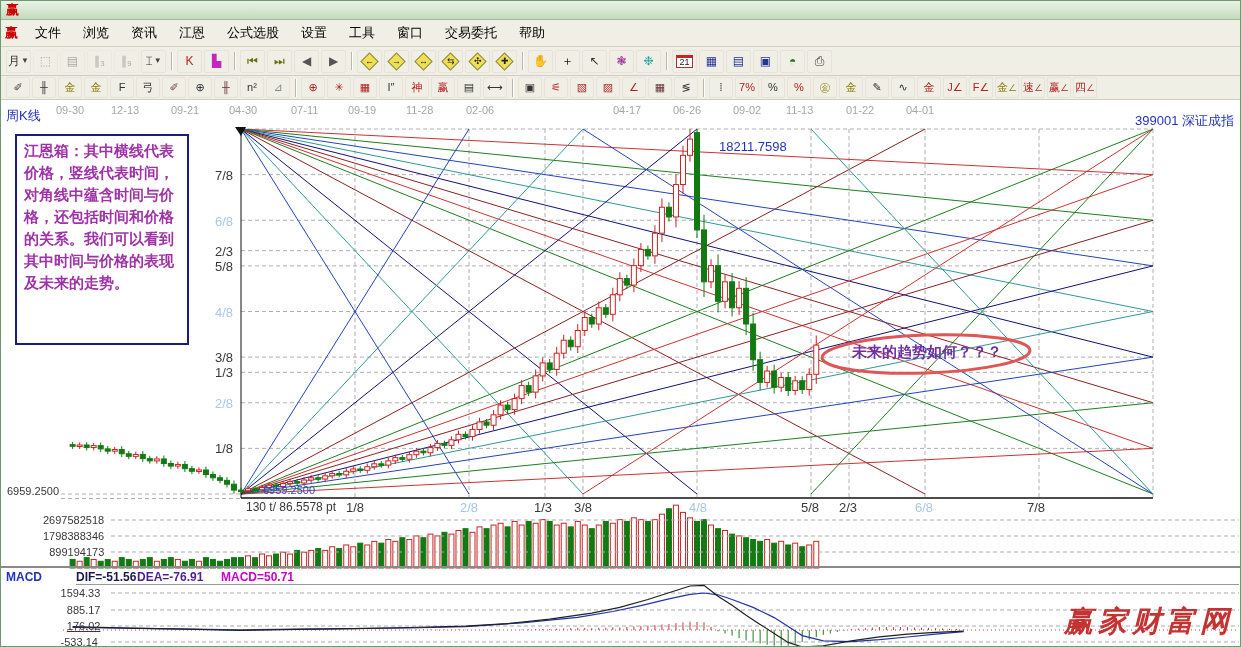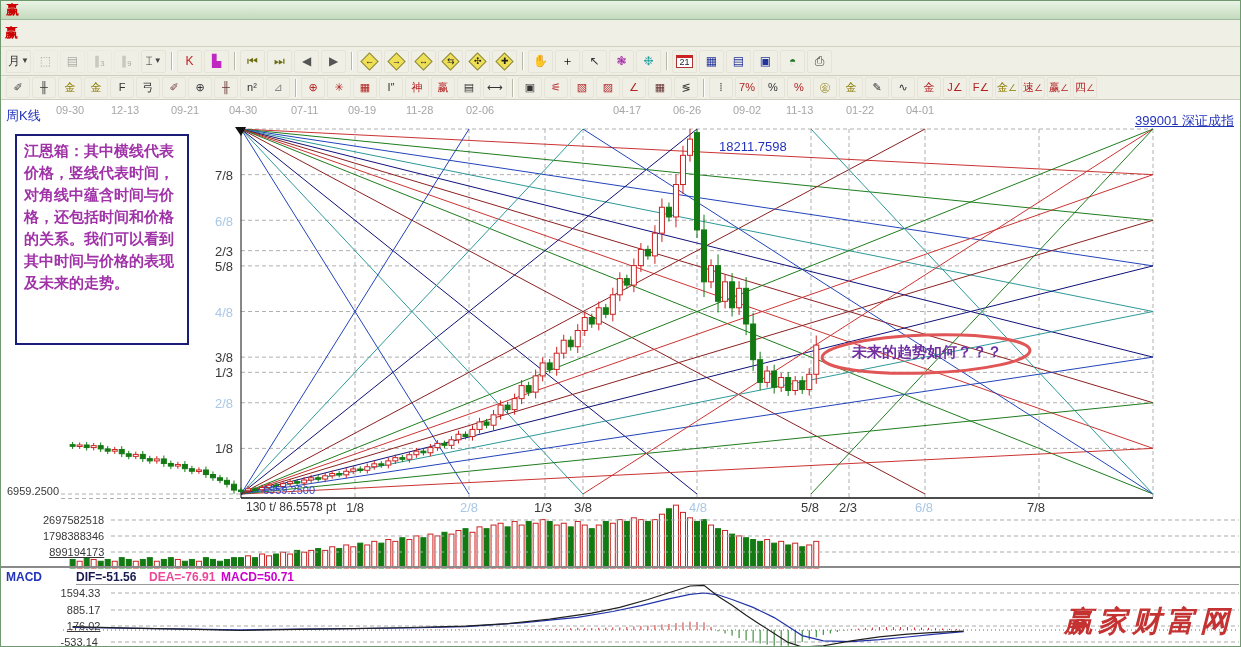--- a/index.html
+++ b/index.html
@@ -48,20 +48,21 @@
 <body>
 
 <div id="app">
 
   <div class="titlebar">
     <span class="logo">赢</span>
   </div>
 
   <div class="menubar">
     <span class="logo" style="margin-left:4px">赢</span>
+    <span id="menu-items"><span class="menu-item">文件</span><span class="menu-item">浏览</span><span class="menu-item">资讯</span><span class="menu-item">江恩</span><span class="menu-item">公式选股</span><span class="menu-item">设置</span><span class="menu-item">工具</span><span class="menu-item">窗口</span><span class="menu-item">交易委托</span><span class="menu-item">帮助</span></span>
   </div>
 
   <div class="toolbar" id="tb1">
       <span class="tbtn">
         <span>月</span>
         <span class="drop">▼</span>
       </span>
       <span class="tbtn disabled">
         <span>⬚</span>
       </span>
@@ -782,32 +783,32 @@
           <polyline points="71.6,626.3 155.8,627.6 240.0,628.8 324.2,627.9 408.4,627.0 464.5,625.6 520.6,621.8 576.7,616.4 611.8,610.5 639.9,604.6 667.9,597.9 689.0,593.4 703.0,592.0 717.0,593.8 731.1,598.5 752.1,606.4 773.2,616.6 787.2,625.6 801.2,634.6 822.3,639.8 850.3,640.7 878.4,638.7 906.5,636.0 934.5,633.1 962.6,630.7" fill="none" stroke="#2233aa" stroke-width="1.2"></polyline>
           <polyline points="71.6,625.6 127.8,627.2 183.9,628.1 240.0,629.5 296.1,628.3 352.2,627.6 408.4,626.5 464.5,625.2 506.6,622.7 548.7,618.2 590.8,612.1 618.8,606.4 646.9,598.5 667.9,591.8 689.0,585.0 703.0,584.3 717.0,595.2 731.1,604.2 745.1,614.3 759.1,623.4 773.2,632.4 787.2,641.4 801.2,646.0 822.3,644.8 850.3,639.8 878.4,635.8 906.5,633.1 934.5,631.3 962.6,630.2" fill="none" stroke="#202020" stroke-width="1.2"></polyline>
         </g>
         <g>
           <ellipse cx="925" cy="353" rx="104" ry="19" fill="none" stroke="#e05555" stroke-width="3" transform="rotate(-2 925 353)"></ellipse>
         </g>
       </svg>
   </div>
 
   <div class="lbl blue" style="left:5px;top:106px;font-size:13px;">周K线</div>
-  <div class="lbl blue" style="right:6px;top:111px;font-size:13px;text-decoration:underline;">399001  深证成指</div>
+  <div class="lbl blue" style="right:6px;top:111px;font-size:13px;">399001  深证成指</div>
   <div class="lbl blue" style="left:718px;top:138px;font-size:13px;">18211.7598</div>
   <div class="lbl dark" style="left:6px;top:484px;font-size:11px;">6959.2500</div>
   <div class="lbl" style="left:262px;top:483px;font-size:11px;color:#3344cc;">6959.2500</div>
   <div class="lbl dark" style="left:245px;top:499px;font-size:12px;">130 t/ 86.5578 pt</div>
 
   <div id="ellipse-text">未来的趋势如何？？？</div>
   <div id="annotation">江恩箱：其中横线代表价格，竖线代表时间，对角线中蕴含时间与价格，还包括时间和价格的关系。我们可以看到其中时间与价格的表现及未来的走势。</div>
 
   <div class="macd-hdr" style="left:5px;color:#2233bb;">MACD</div>
   <div class="macd-hdr" style="left:75px;color:#1a1a50;">DIF=-51.56</div>
-  <div class="macd-hdr" style="left:148px;color:#ec4899;">DEA=-76.91</div>
+  <div class="macd-hdr" style="left:136px;color:#4c1d95;">DEA=-76.91</div>
   <div class="macd-hdr" style="left:220px;color:#cc00cc;">MACD=50.71</div>
 
   <div id="watermark">赢家财富网</div>
 <div class="lbl gray" style="left: 55px; top: 103px; font-size: 11px;">09-30</div>
     <div class="lbl gray" style="left: 110px; top: 103px; font-size: 11px;">12-13</div>
     <div class="lbl gray" style="left: 170px; top: 103px; font-size: 11px;">09-21</div>
     <div class="lbl gray" style="left: 228px; top: 103px; font-size: 11px;">04-30</div>
     <div class="lbl gray" style="left: 290px; top: 103px; font-size: 11px;">07-11</div>
     <div class="lbl gray" style="left: 347px; top: 103px; font-size: 11px;">09-19</div>
     <div class="lbl gray" style="left: 405px; top: 103px; font-size: 11px;">11-28</div>
@@ -831,18 +832,18 @@
     <div class="lbl lite" style="left: 459px; top: 499px; font-size: 13px;">2/8</div>
     <div class="lbl dark" style="left: 533px; top: 499px; font-size: 13px;">1/3</div>
     <div class="lbl dark" style="left: 573px; top: 499px; font-size: 13px;">3/8</div>
     <div class="lbl lite" style="left: 688px; top: 499px; font-size: 13px;">4/8</div>
     <div class="lbl dark" style="left: 800px; top: 499px; font-size: 13px;">5/8</div>
     <div class="lbl dark" style="left: 838px; top: 499px; font-size: 13px;">2/3</div>
     <div class="lbl lite" style="left: 914px; top: 499px; font-size: 13px;">6/8</div>
     <div class="lbl dark" style="left: 1026px; top: 499px; font-size: 13px;">7/8</div>
     <div class="lbl dark" style="left: 42px; top: 513px; font-size: 11px;">2697582518</div>
     <div class="lbl dark" style="left: 42px; top: 529px; font-size: 11px;">1798388346</div>
-    <div class="lbl dark" style="left: 48.2px; top: 545px; font-size: 11px; text-decoration: underline;">899194173</div>
+    <div class="lbl dark" style="left: 48.2px; top: 545px; font-size: 11px;">899194173</div>
     <div class="lbl dark" style="left: 59.6px; top: 586px; font-size: 11px; text-align: center;">1594.33</div>
     <div class="lbl dark" style="left: 65.8px; top: 603px; font-size: 11px;">885.17</div>
     <div class="lbl dark" style="left: 65.8px; top: 619px; font-size: 11px; text-decoration: underline;">176.02</div>
     <div class="lbl dark" style="left: 59.6px; top: 635px; font-size: 11px;">-533.14</div>
   </div>
 
 </body></html>

